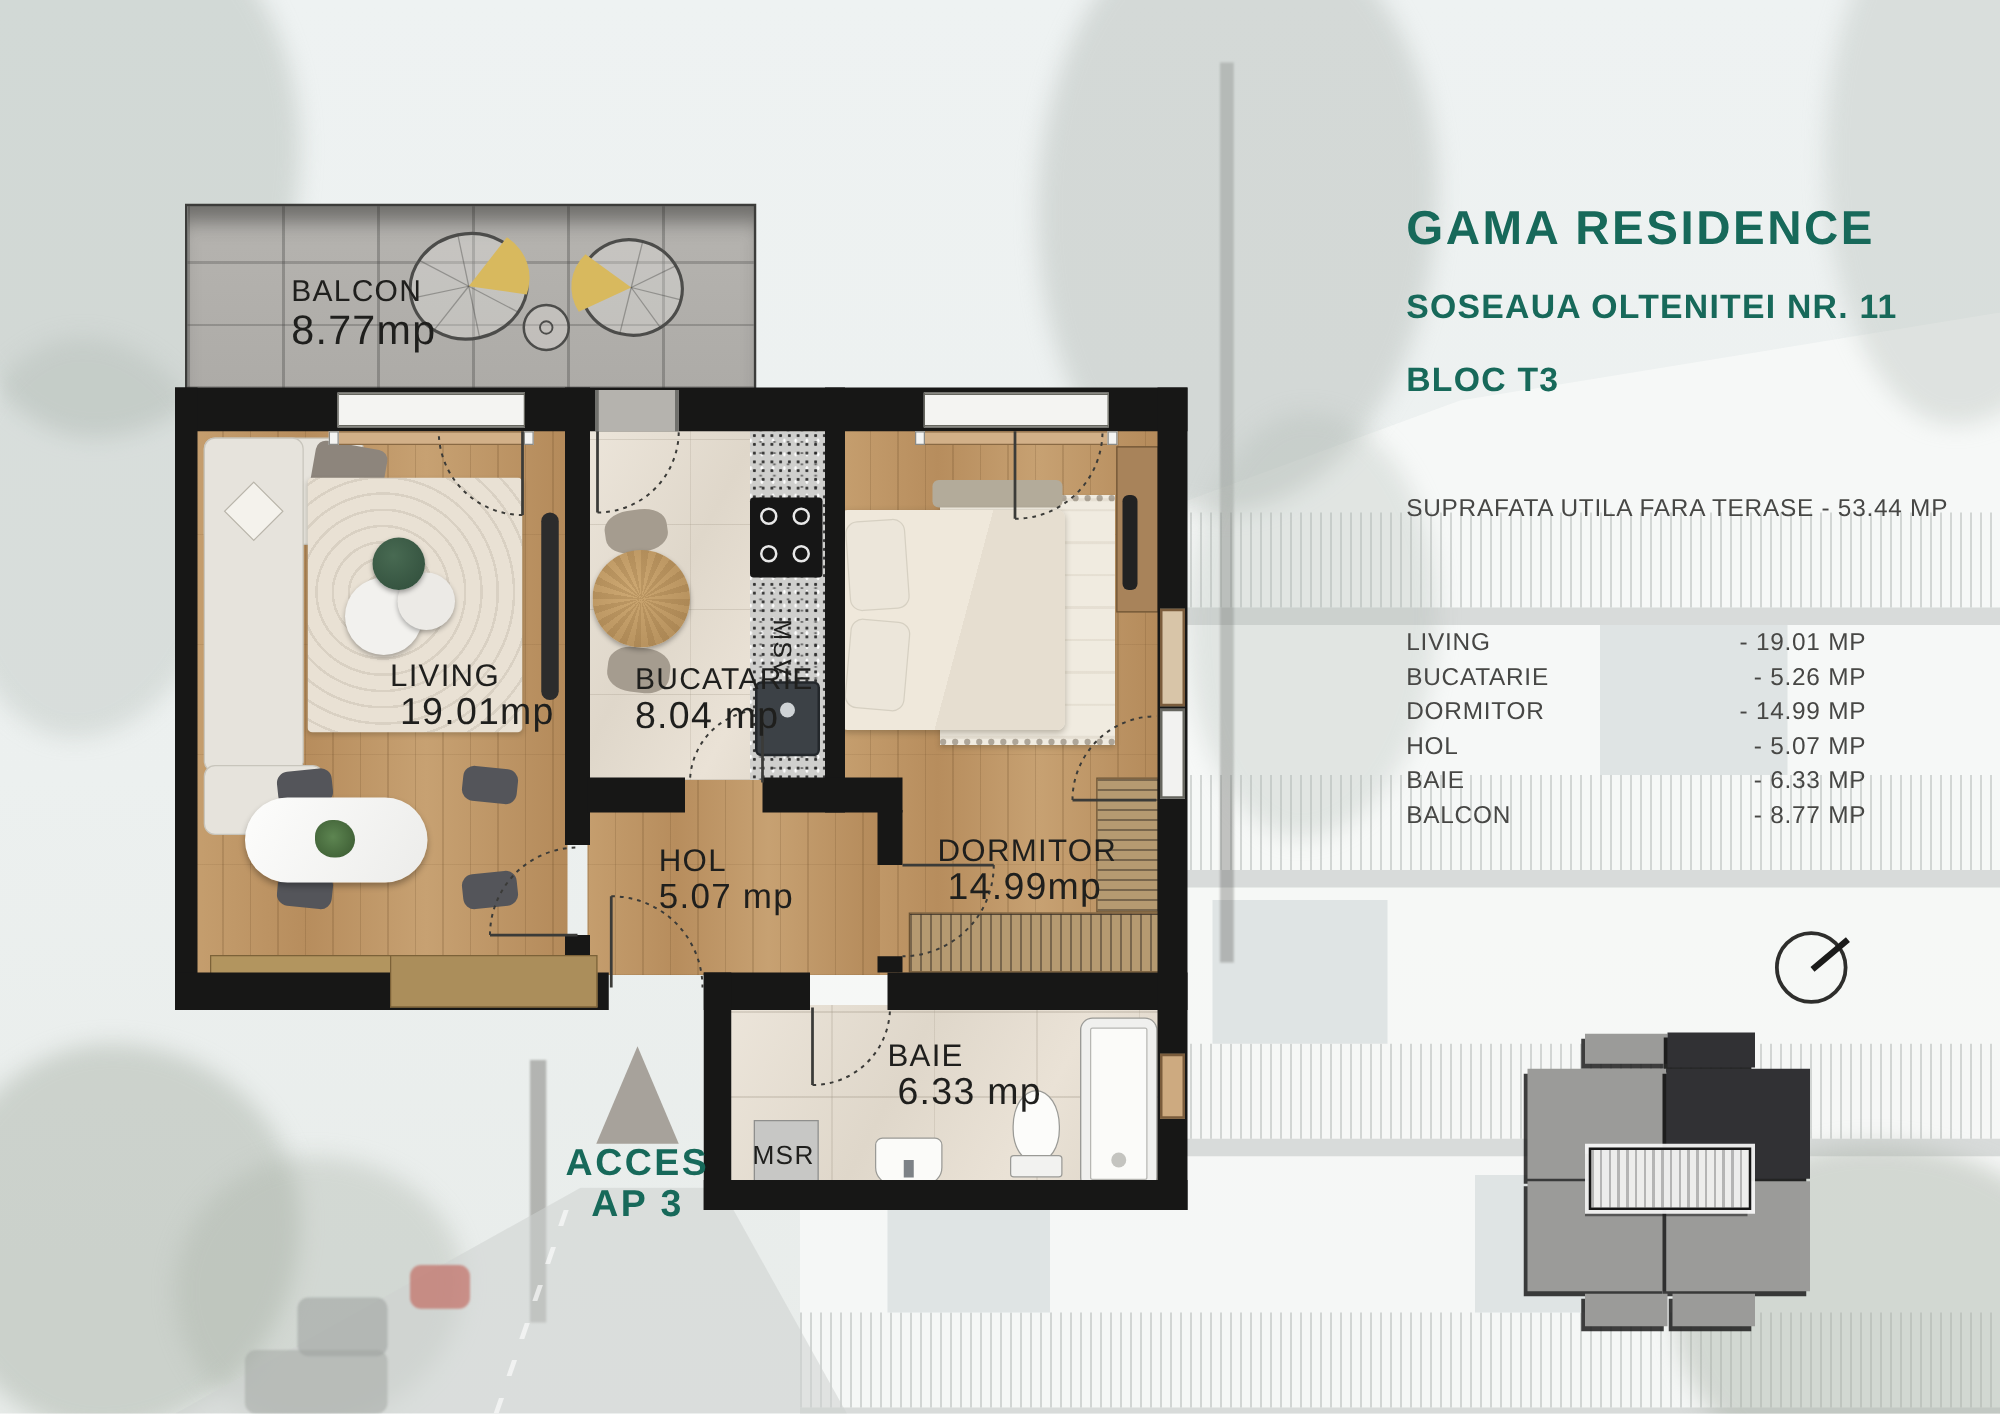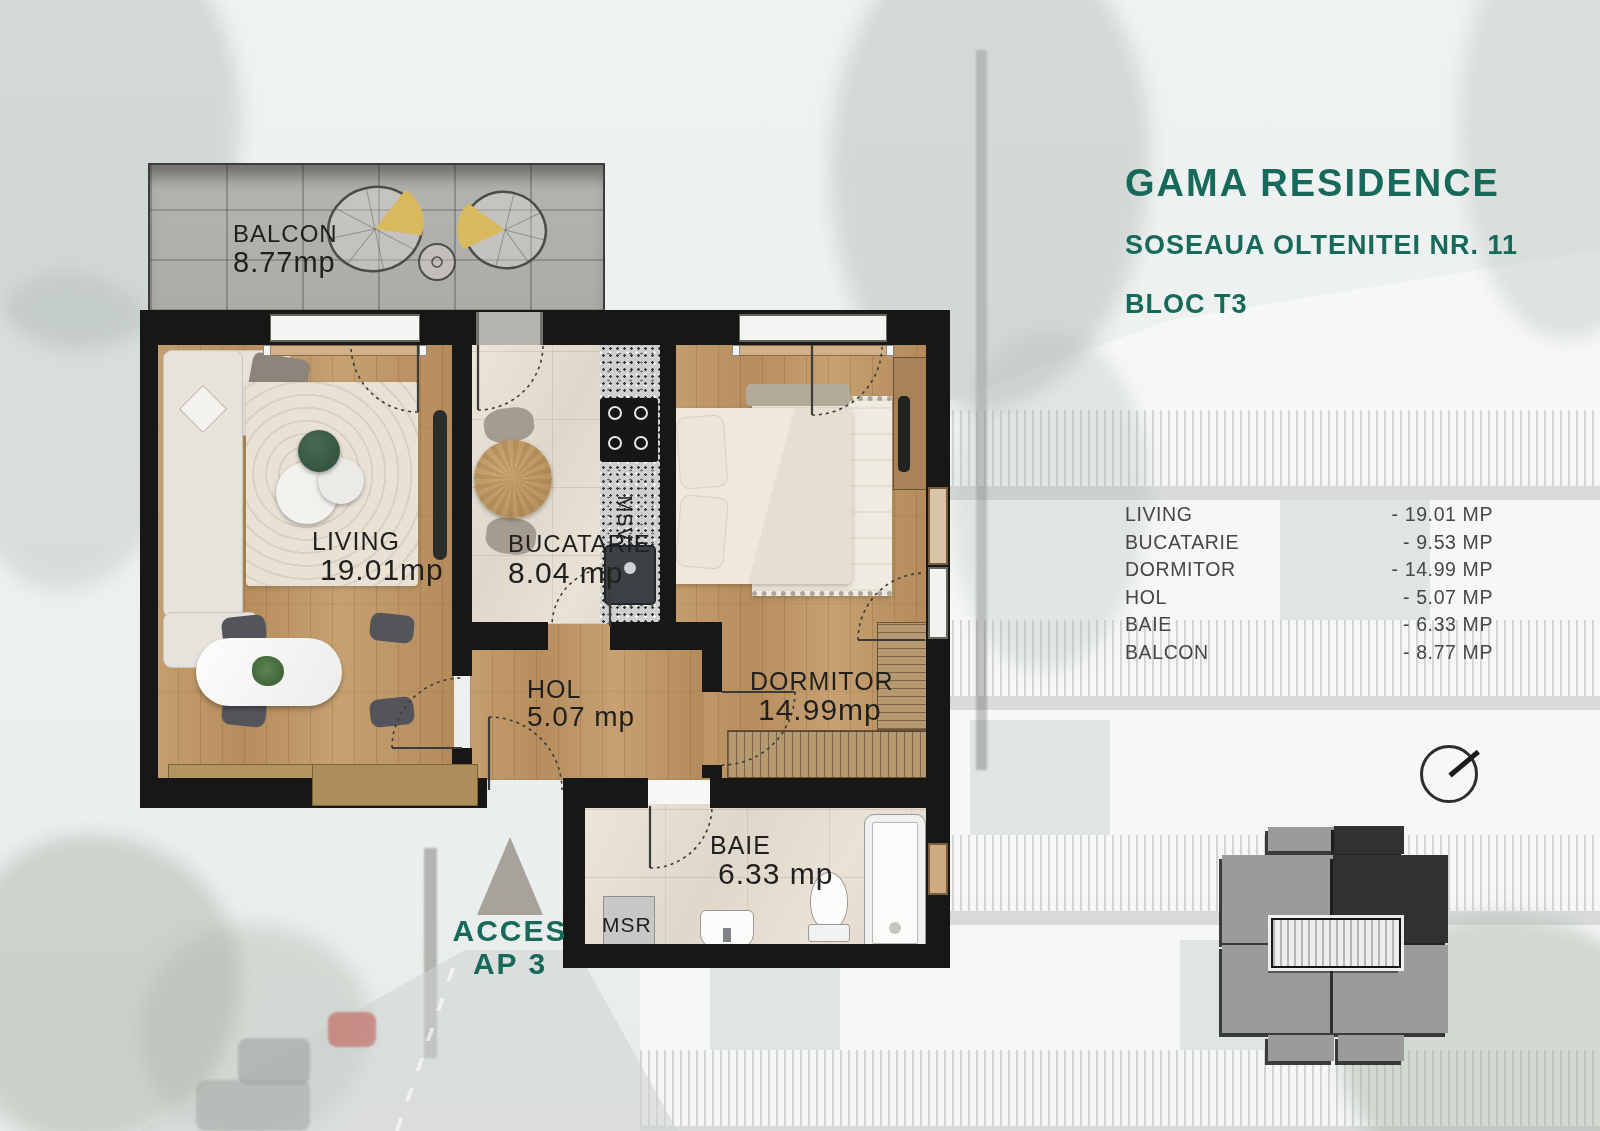--- a/index.html
+++ b/index.html
@@ -290,21 +290,21 @@
             <line x1="505" y1="230" x2="505" y2="268"></line>
           </g>
         </g>
         <circle cx="437" cy="262" r="18" fill="rgba(235,233,228,.3)" stroke="#4c4c4a" stroke-width="2"></circle>
         <circle cx="437" cy="262" r="5" fill="none" stroke="#4c4c4a" stroke-width="1.5"></circle>
       </g>
     </svg>
 
     <div class="rlabel" style="left:233px; top:222px">
       <div class="rn" style="font-size:24px">BALCON</div>
-      <div class="ra" style="font-size:29px; padding-left:0">8.77mp</div>
+      <div class="ra" style="font-size:33px; padding-left:0">8.77mp</div>
     </div>
     <div class="rlabel" style="left:312px; top:528px">
       <div class="rn">LIVING</div>
       <div class="ra">19.01mp</div>
     </div>
     <div class="rlabel" style="left:508px; top:532px">
       <div class="rn" style="font-size:24px">BUCATARIE</div>
       <div class="ra" style="padding-left:0">8.04 mp</div>
     </div>
     <div class="rlabel" style="left:527px; top:676px">
@@ -326,29 +326,30 @@
     <div id="access-label" class="teal">
       <div>ACCES</div>
       <div>AP 3</div>
     </div>
   </div>
 
   <div id="p-name" class="panel teal">GAMA RESIDENCE</div>
   <div id="p-address" class="panel teal">SOSEAUA OLTENITEI NR. 11</div>
   <div id="p-block" class="panel teal">BLOC T3</div>
   <div id="p-areas" class="panel">
+    <div>SUPRAFATA UTILA FARA TERASE - 53.44 MP</div>
   </div>
   <div id="p-table" class="panel">
     <div class="trow">
         <span>LIVING</span>
         <span>- 19.01 MP</span>
       </div>
     <div class="trow">
         <span>BUCATARIE</span>
-        <span>- 9.53 MP</span>
+        <span>- 5.26 MP</span>
       </div>
     <div class="trow">
         <span>DORMITOR</span>
         <span>- 14.99 MP</span>
       </div>
     <div class="trow">
         <span>HOL</span>
         <span>- 5.07 MP</span>
       </div>
     <div class="trow">

